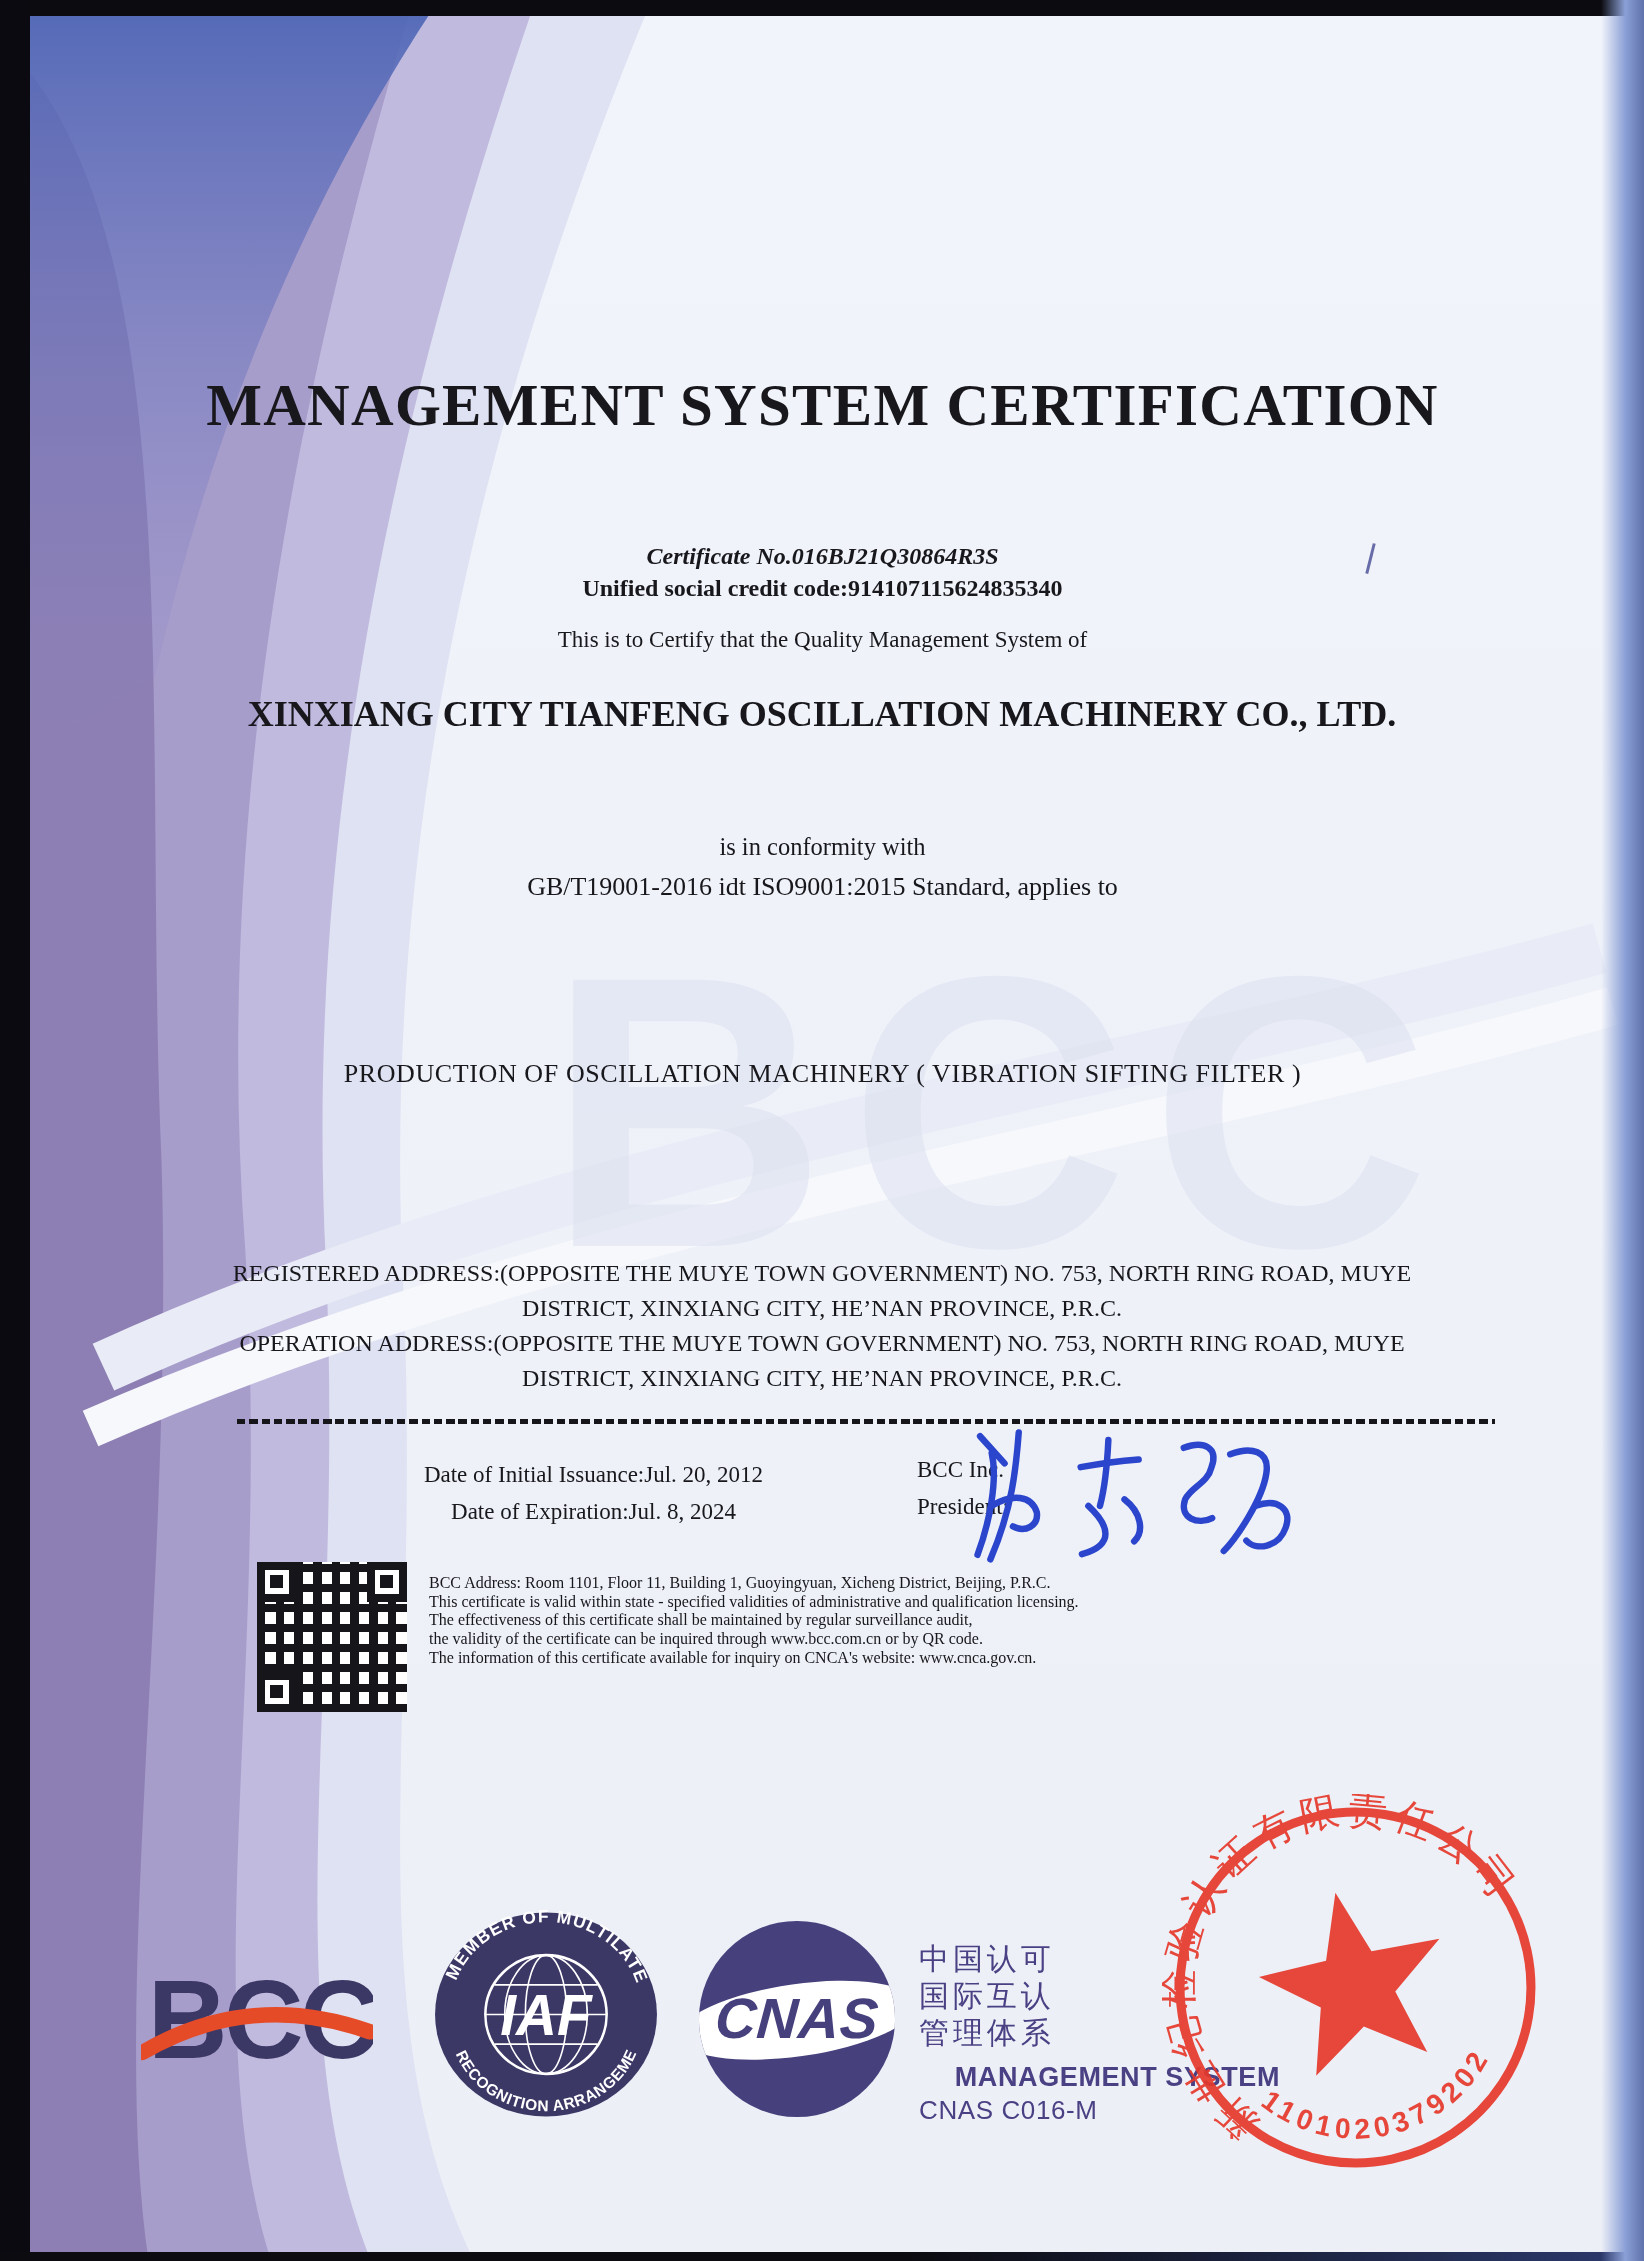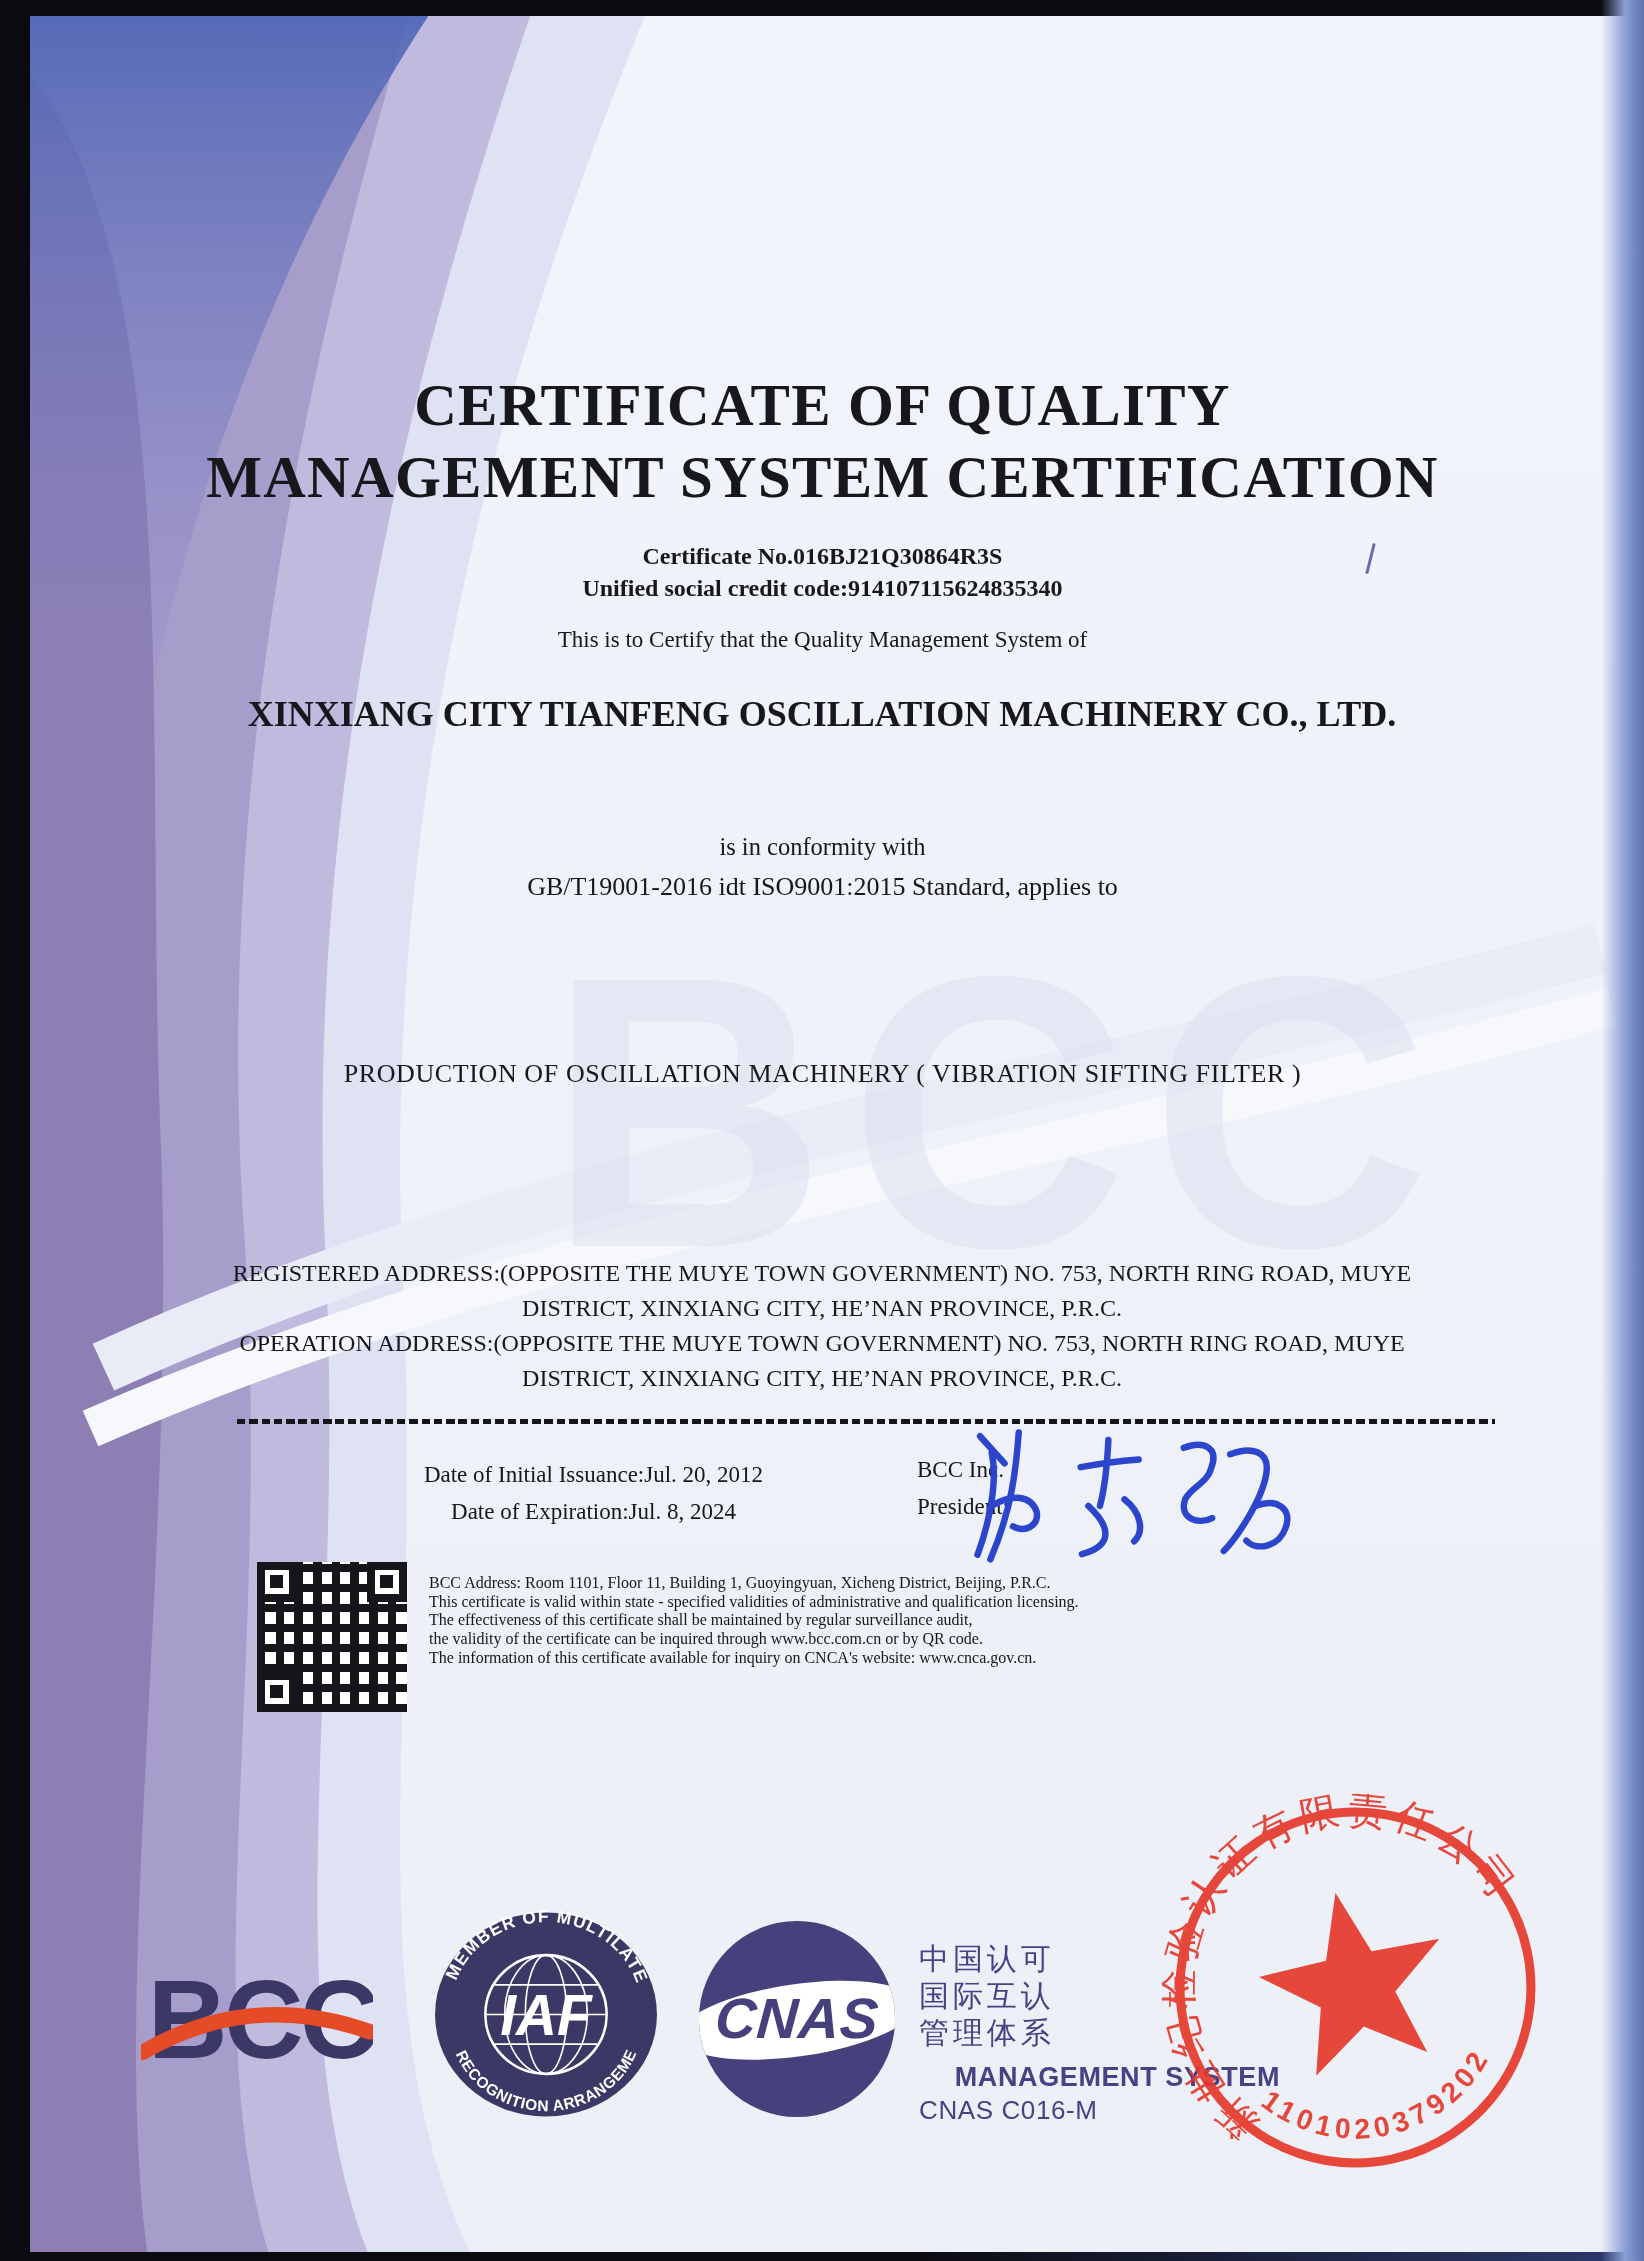--- a/index.html
+++ b/index.html
@@ -5,21 +5,21 @@
   html,body{margin:0;padding:0;}
   body{
     width:1645px;height:2261px;position:relative;overflow:hidden;
     background:linear-gradient(180deg,#f2f4fb 0%,#eef1f8 60%,#edeff7 100%);
     font-family:"Liberation Serif",serif;color:#17171c;
   }
   .abs{position:absolute;}
   .ctr{text-align:center;}
   
   .title{left:0;top:369px;width:1645px;font-size:59px;font-weight:700;line-height:72px;letter-spacing:1.3px;z-index:2;}
-  .certno{left:0;top:543px;width:1645px;font-size:24px;font-weight:700;z-index:2;}
+  .certno{left:0;top:543px;width:1645px;font-size:24px;font-weight:700;z-index:2;font-style:italic;}
   .creditcode{left:0;top:575px;width:1645px;font-size:24px;font-weight:700;z-index:2;}
   .certify{left:0;top:627px;width:1645px;font-size:23px;z-index:2;}
   .company{left:190px;top:691px;width:1264px;font-size:36px;font-weight:700;line-height:46px;z-index:2;}
   .conformity{left:0;top:833px;width:1645px;font-size:24.5px;z-index:2;}
   .standard{left:0;top:872px;width:1645px;font-size:26px;z-index:2;}
   .scope{left:0;top:1059px;width:1645px;font-size:26px;letter-spacing:0.6px;z-index:2;}
   .addresses{left:190px;top:1256px;width:1264px;font-size:24px;line-height:35px;z-index:2;}
   .sep{left:237px;top:1419px;width:1258px;height:4.5px;z-index:2;
        background:repeating-linear-gradient(90deg,#15151a 0 8.4px,rgba(0,0,0,0) 8.4px 12.3px);}
   .dates{left:271px;top:1456px;width:645px;font-size:23px;line-height:37px;z-index:2;}
@@ -66,21 +66,20 @@
   <path fill="#a79dcb" d="M0,0 H640 C455,620 330,1260 380,1940 C420,2600 300,3130 420,3506 H0 Z"></path>
   <path fill="#8d7fb3" d="M0,60 C300,350 220,1100 250,1800 C270,2450 170,3100 230,3506 H0 Z"></path>
   <path fill="url(#gTop)" opacity="0.95" d="M0,0 H680 C480,300 330,650 240,1050 L0,1200 Z"></path>
   <path fill="none" stroke="#e9ecf6" stroke-width="80" d="M160,2120 C900,1780 1800,1660 2480,1470"></path>
   <path fill="none" stroke="#f7f8fc" stroke-width="60" d="M140,2215 C900,1880 1800,1760 2500,1560"></path>
 </svg>
 
 <div class="abs watermark ctr">BCC</div>
 
 <div class="abs title ctr">
-  <div>CERTIFICATE OF QUALITY</div>
   <div>MANAGEMENT SYSTEM CERTIFICATION</div>
 </div>
 
 <div class="abs certno ctr">Certificate No.016BJ21Q30864R3S</div>
 <div class="abs creditcode ctr">Unified social credit code:914107115624835340</div>
 <div class="abs penmark"></div>
 <div class="abs certify ctr">This is to Certify that the Quality Management System of</div>
 <div class="abs company ctr">XINXIANG CITY TIANFENG OSCILLATION MACHINERY CO., LTD.</div>
 <div class="abs conformity ctr">is in conformity with</div>
 <div class="abs standard ctr">GB/T19001-2016 idt ISO9001:2015 Standard, applies to</div>

